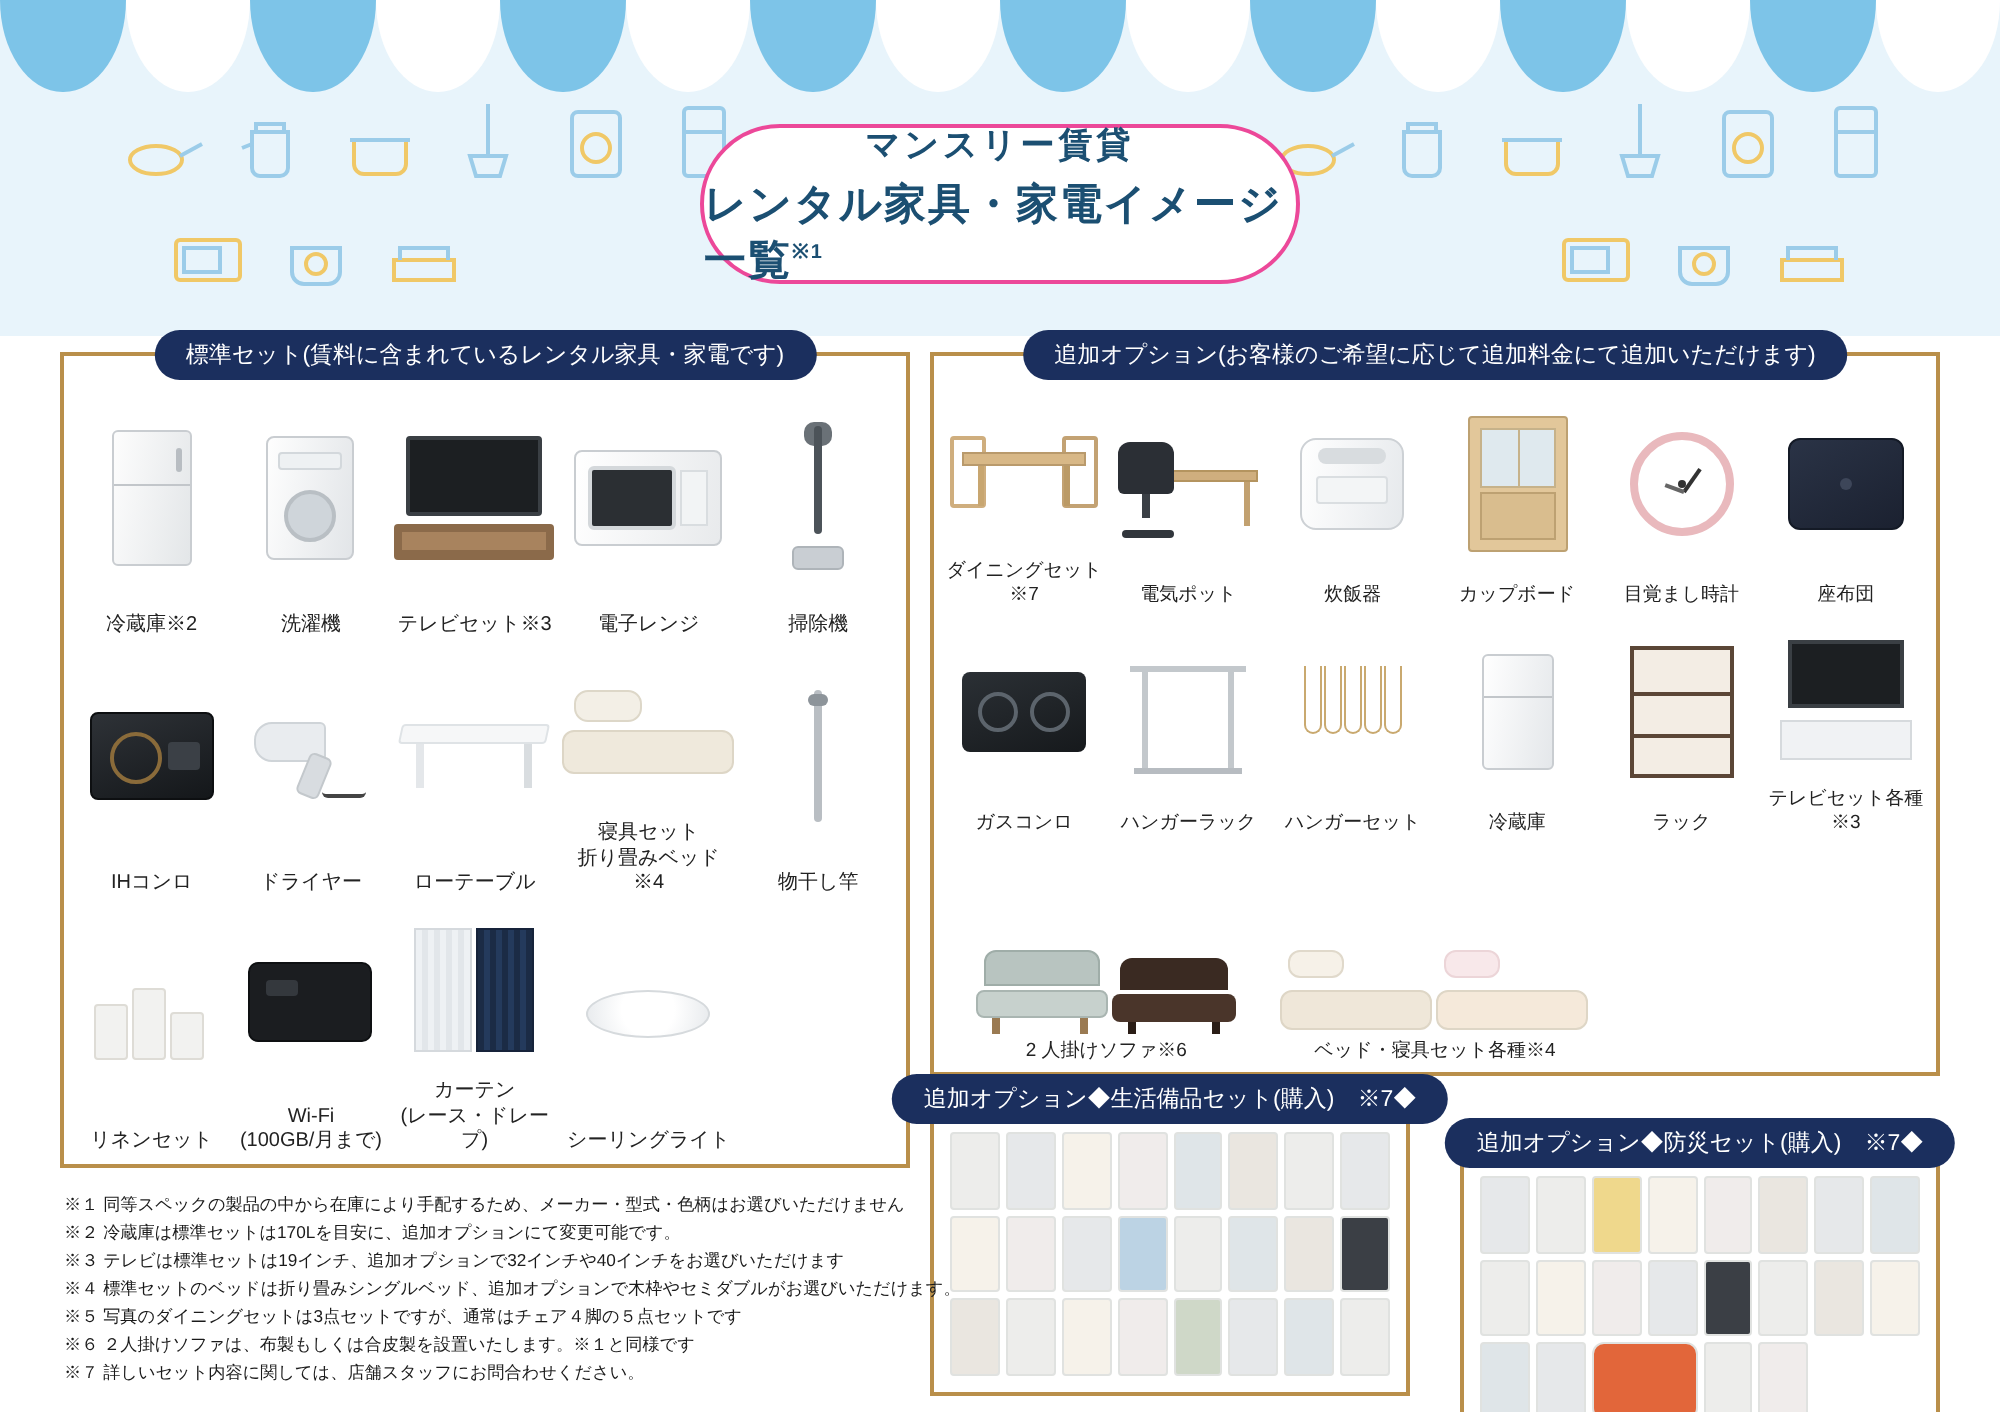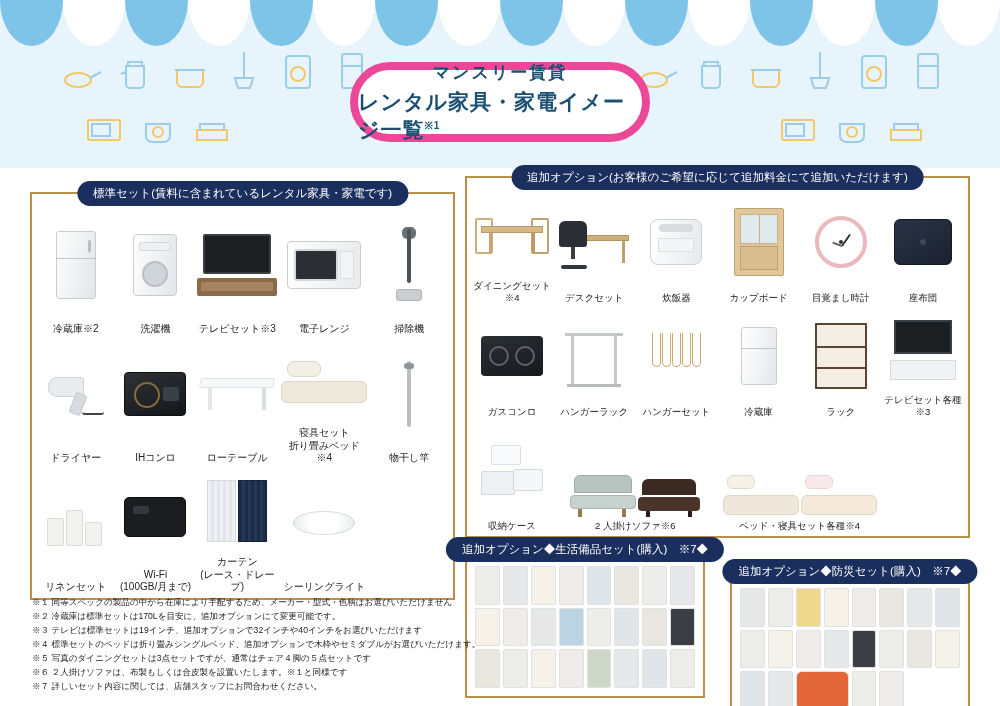--- a/index.html
+++ b/index.html
@@ -34,21 +34,21 @@
   .icon-cluster.left { left: 62px; top: 6px; }
   .icon-cluster.right { right: 52px; top: 6px; }
   .icon-cluster.left2 { left: 84px; top: 64px; }
   .icon-cluster.right2 { right: 74px; top: 64px; }
   .hicon { width: 40px; height: 42px; opacity: .85; }
   .title-bubble {
     position: absolute; left: 50%; transform: translateX(-50%);
     top: 62px;
     width: 300px; height: 80px;
     background: #ffffff;
-    border: 8px solid #ec4899;
+    border: 2px solid #ec4899;
     border-radius: 44px;
     display: flex; flex-direction: column; align-items: center; justify-content: center;
     color: #1b4f72;
   }
   .title-bubble .t1 { font-size: 17px; font-weight: bold; letter-spacing: 2px; }
   .title-bubble .t2 { font-size: 21px; font-weight: bold; letter-spacing: 1px; margin-top: 4px; }
   .title-bubble .t2 sup { font-size: 10px; }
 
   
   .panel {
@@ -60,21 +60,21 @@
     position: absolute;
     top: -13px;
     left: 50%; transform: translateX(-50%);
     background: #1b2f5e;
     color: #fff;
     border-radius: 13px;
     font-size: 11.5px;
     padding: 5px 16px;
     white-space: nowrap;
   }
-  #panel-standard { left: 30px; top: 192px; width: 425px; height: 408px; }
+  #panel-standard { left: 30px; top: 176px; width: 425px; height: 408px; }
   #panel-options  { left: 465px; top: 176px; width: 505px; height: 362px; }
   #panel-living   { left: 465px; top: 548px; width: 240px; height: 150px; }
   #panel-disaster { left: 730px; top: 570px; width: 240px; height: 150px; }
 
   .grid { display: grid; width: 100%; height: 100%; }
   #grid-standard { grid-template-columns: repeat(5, 1fr); grid-template-rows: repeat(3, 1fr); padding: 14px 4px 2px; }
   #grid-options  { grid-template-columns: repeat(6, 1fr); grid-template-rows: repeat(3, 1fr); padding: 14px 4px 2px; }
 
   .cell { display: flex; flex-direction: column; align-items: center; justify-content: flex-end; padding: 2px; }
   .cell .art { flex: 1; width: 100%; display: flex; align-items: center; justify-content: center; }
@@ -405,37 +405,37 @@
             <div class="hand"></div>
             <div class="rod"></div>
             <div class="head"></div>
           </div>
         </div>
       <div class="cap">掃除機</div>
     </div>
 
     <div class="cell">
       <div class="art">
+          <div class="obj ihcook">
+            <div class="ring"></div>
+            <div class="pnl"></div>
+          </div>
+        </div>
+      <div class="cap">IHコンロ</div>
+    </div>
+
+    <div class="cell">
+      <div class="art">
           <div class="obj dryer">
             <div class="b"></div>
             <div class="h"></div>
             <div class="c"></div>
           </div>
         </div>
       <div class="cap">ドライヤー</div>
-    </div>
-
-    <div class="cell">
-      <div class="art">
-          <div class="obj ihcook">
-            <div class="ring"></div>
-            <div class="pnl"></div>
-          </div>
-        </div>
-      <div class="cap">IHコンロ</div>
     </div>
 
     <div class="cell">
       <div class="art">
           <div class="obj lowtable">
             <div class="top"></div>
             <div class="l1"></div>
             <div class="l2"></div>
           </div>
         </div>
@@ -512,34 +512,34 @@
     <div class="cell">
       <div class="art">
           <div class="obj dining">
             <div class="ch1"></div>
             <div class="ch2"></div>
             <div class="tp"></div>
             <div class="lg"></div>
             <div class="lg2"></div>
           </div>
         </div>
-      <div class="cap">ダイニングセット※4</div>
+      <div class="cap">ダイニングセット※7</div>
     </div>
 
     <div class="cell">
       <div class="art">
           <div class="obj deskset">
             <div class="dsk"></div>
             <div class="dl"></div>
             <div class="ch"></div>
             <div class="st"></div>
             <div class="bs"></div>
           </div>
         </div>
-      <div class="cap">デスクセット</div>
+      <div class="cap">電気ポット</div>
     </div>
 
     <div class="cell">
       <div class="art">
           <div class="obj ricecooker"></div>
         </div>
       <div class="cap">炊飯器</div>
     </div>
 
     <div class="cell">
@@ -623,30 +623,20 @@
       <div class="art">
           <div class="obj tvrack">
             <div class="s"></div>
             <div class="b"></div>
           </div>
         </div>
       <div class="cap">テレビセット各種※3</div>
     </div>
 
 
-    <div class="cell">
-      <div class="art">
-          <div class="obj boxes">
-            <div class="b3"></div>
-            <div class="b1"></div>
-            <div class="b2"></div>
-          </div>
-        </div>
-      <div class="cap">収納ケース</div>
-    </div>
 
     <div class="cell" style="grid-column: span 2;">
       <div class="art">
         <div class="photo-row">
           <div class="obj sofa2">
               <div class="bk"></div>
               <div class="st"></div>
               <div class="lg"></div>
             </div>
           <div class="obj sofa3">

